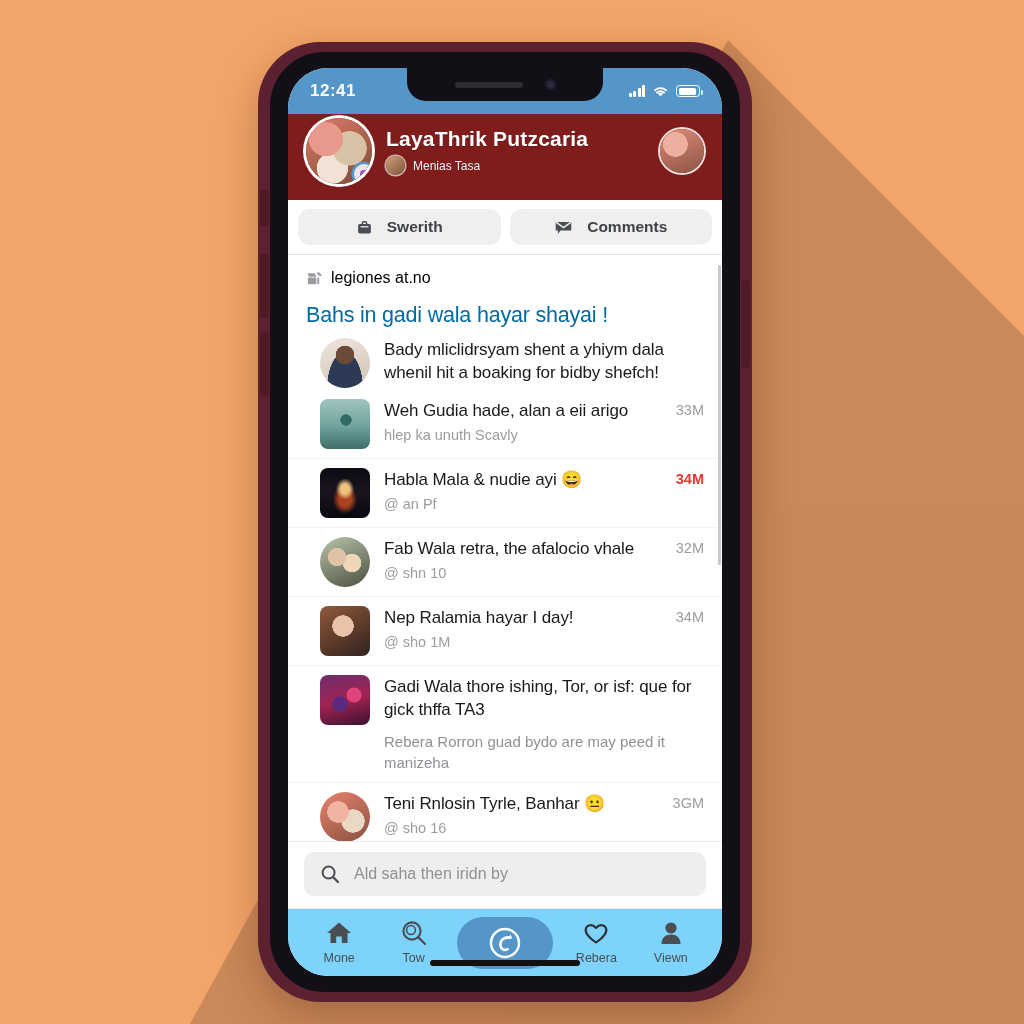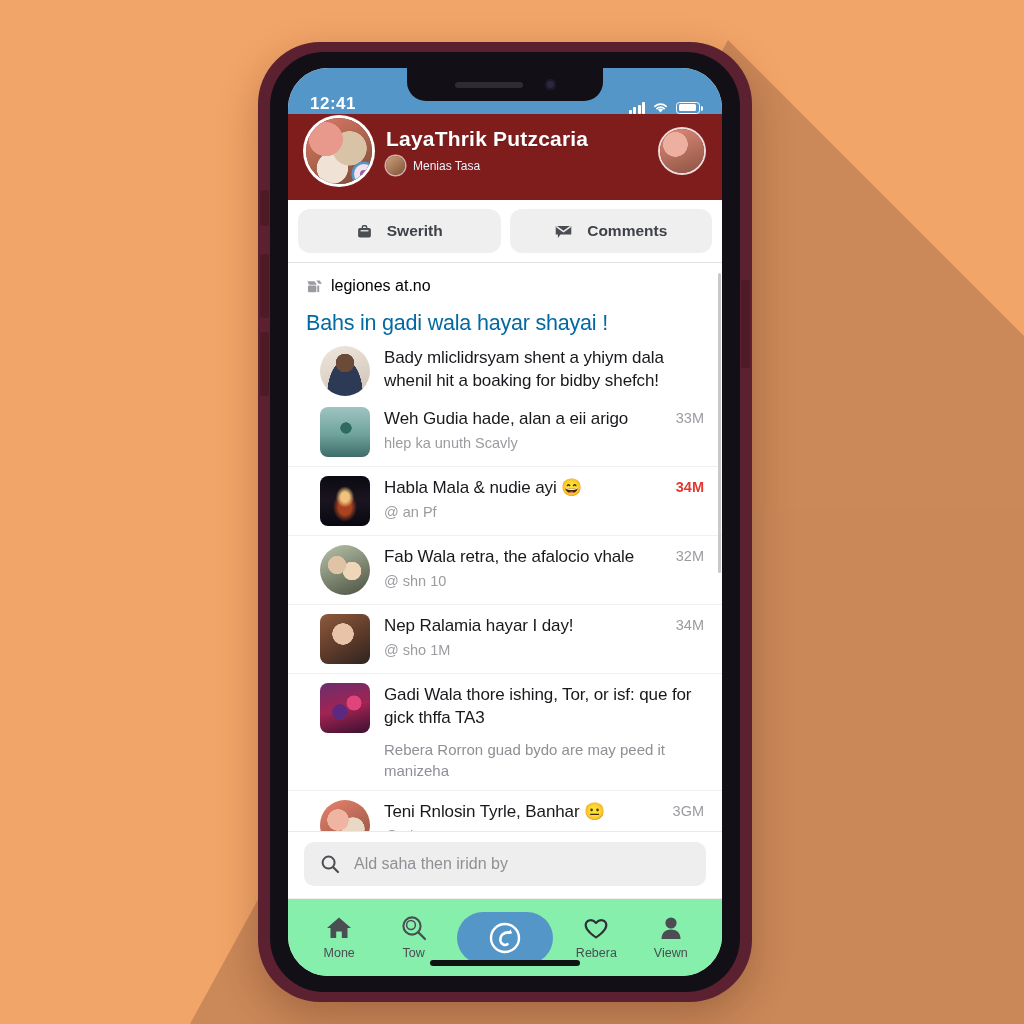--- a/index.html
+++ b/index.html
@@ -47,21 +47,21 @@
     border-bottom-left-radius:19px;border-bottom-right-radius:19px;
     z-index:20;display:flex;align-items:center;justify-content:center;gap:22px;
   }
   #speaker-grille{width:68px;height:6px;background:#2e2c33;border-radius:3px;}
   #front-camera{width:11px;height:11px;border-radius:50%;background:#2b2740;
     box-shadow:inset 0 0 0 2px #1b1a26;}
 
   
   #statusbar{
     height:46px;background:#5596c8;color:#fff;flex:0 0 auto;
-    display:flex;align-items:flex-end;justify-content:space-between;
+    display:flex;align-items:center;justify-content:space-between;
     padding:0 22px;box-sizing:border-box;
   }
   #clock{font-size:17px;font-weight:bold;letter-spacing:.5px;}
   #status-icons{display:flex;align-items:center;gap:7px;}
   .bars{display:flex;align-items:flex-end;gap:1.5px;height:12px;}
   .bars i{display:block;width:3px;background:#fff;border-radius:1px;}
   .bars i:nth-child(1){height:4px;}
   .bars i:nth-child(2){height:6.5px;}
   .bars i:nth-child(3){height:9px;}
   .bars i:nth-child(4){height:12px;}
@@ -112,21 +112,21 @@
       linear-gradient(160deg,#e08b78,#8d5444);
     box-shadow:0 0 0 2px rgba(255,255,255,.85);
   }
 
   
   #tabs{
     background:#fff;flex:0 0 auto;display:flex;gap:9px;padding:9px 10px;
     box-sizing:border-box;border-bottom:1px solid #e2e2e2;
   }
   .tab{
-    flex:1 1 0;background:#efeff0;border-radius:12px;height:44px;
+    flex:1 1 0;background:#efeff0;border-radius:12px;height:36px;
     display:flex;align-items:center;justify-content:center;gap:14px;
     color:#3e4146;font-size:15.5px;font-weight:bold;cursor:pointer;
     border:none;font-family:inherit;
   }
   .tab svg{display:block;}
 
   
   #feed{flex:1 1 auto;overflow:hidden;background:#fff;position:relative;}
   #feed-scroll-thumb{
     position:absolute;right:1px;top:10px;width:3px;height:300px;
@@ -192,21 +192,21 @@
     align-items:center;gap:12px;padding:8px 16px;box-sizing:border-box;
   }
   #search-input{
     flex:1 1 auto;border:none;background:transparent;outline:none;
     font-family:inherit;font-size:16px;color:#3a3d41;
   }
   #search-input::placeholder{color:#8e9094;}
 
   
   #bottomnav{
-    flex:0 0 auto;background:#86efac;height:78px;display:flex;align-items:center;
+    flex:0 0 auto;background:#7dd3fc;height:68px;display:flex;align-items:center;
     justify-content:space-around;padding:0 14px;box-sizing:border-box;
     border-top:1px solid #eeeeee;
   }
   .nav-item{
     display:flex;flex-direction:column;align-items:center;gap:5px;
     color:#4a4d52;cursor:pointer;width:62px;
   }
   .nav-label{font-size:12.5px;color:#4a4d52;}
   .nav-center{
     width:96px;height:52px;border-radius:26px;background:#5596c8;

